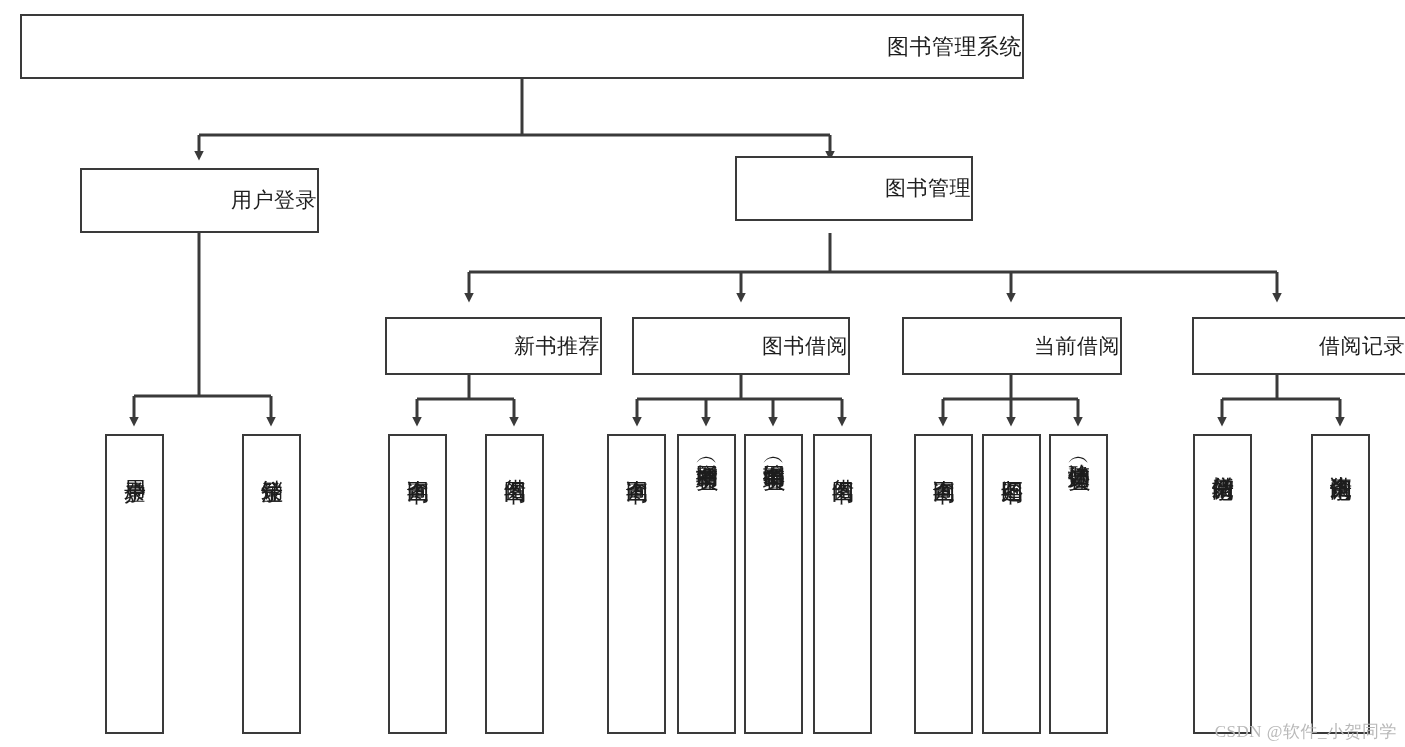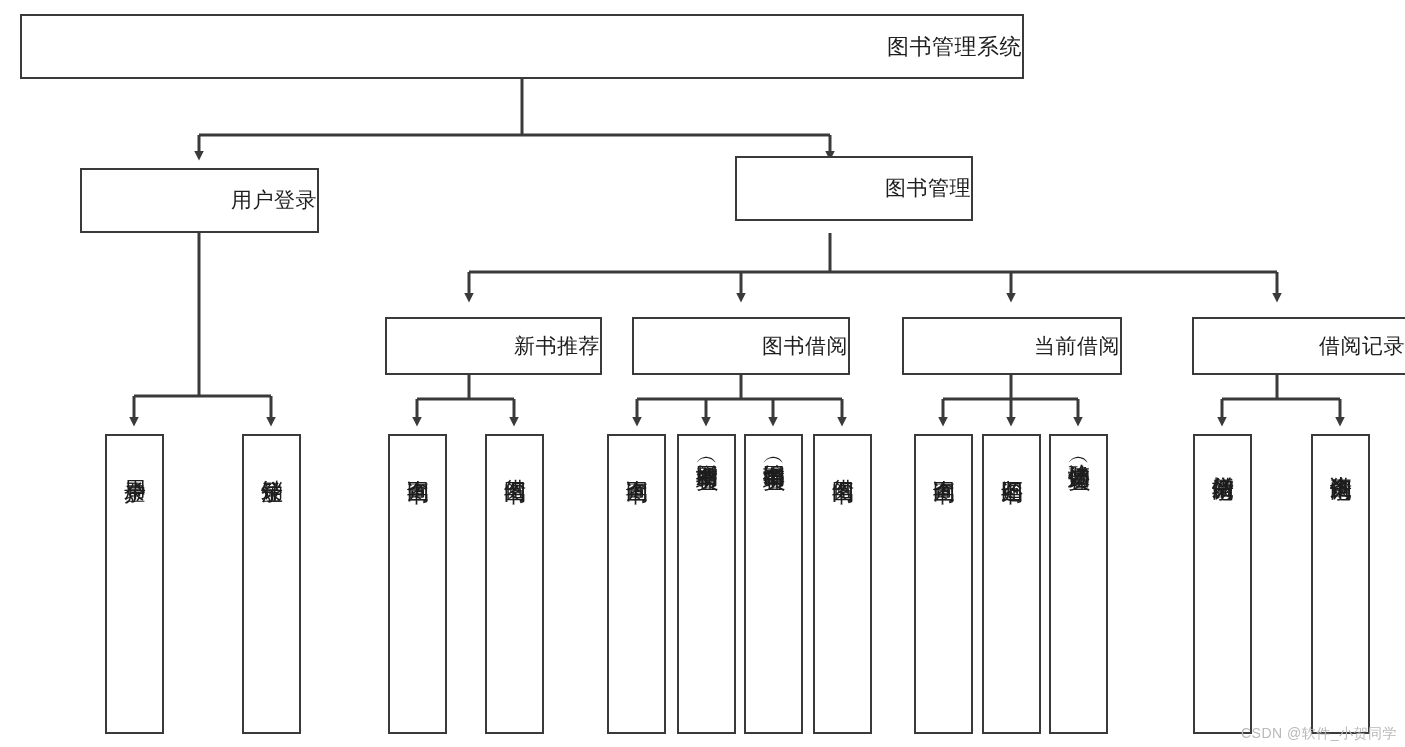--- a/index.html
+++ b/index.html
@@ -50,23 +50,23 @@
     text-orientation:upright;
     font-size:22px;
     line-height:1.22;
     letter-spacing:1px;
     white-space:nowrap;
   }
   #watermark{
     position:absolute;
     right:8px;
     bottom:4px;
-    font-size:14px;
+    font-size:17px;
     color:#b9b9b9;
-    font-family:Liberation Sans, sans-serif;
+    font-family:Liberation Serif, serif;
     letter-spacing:0.5px;
     user-select:none;
     white-space:nowrap;
   }
 </style>
 </head>
 <body>
 
 <div id="diagram-root">
 

